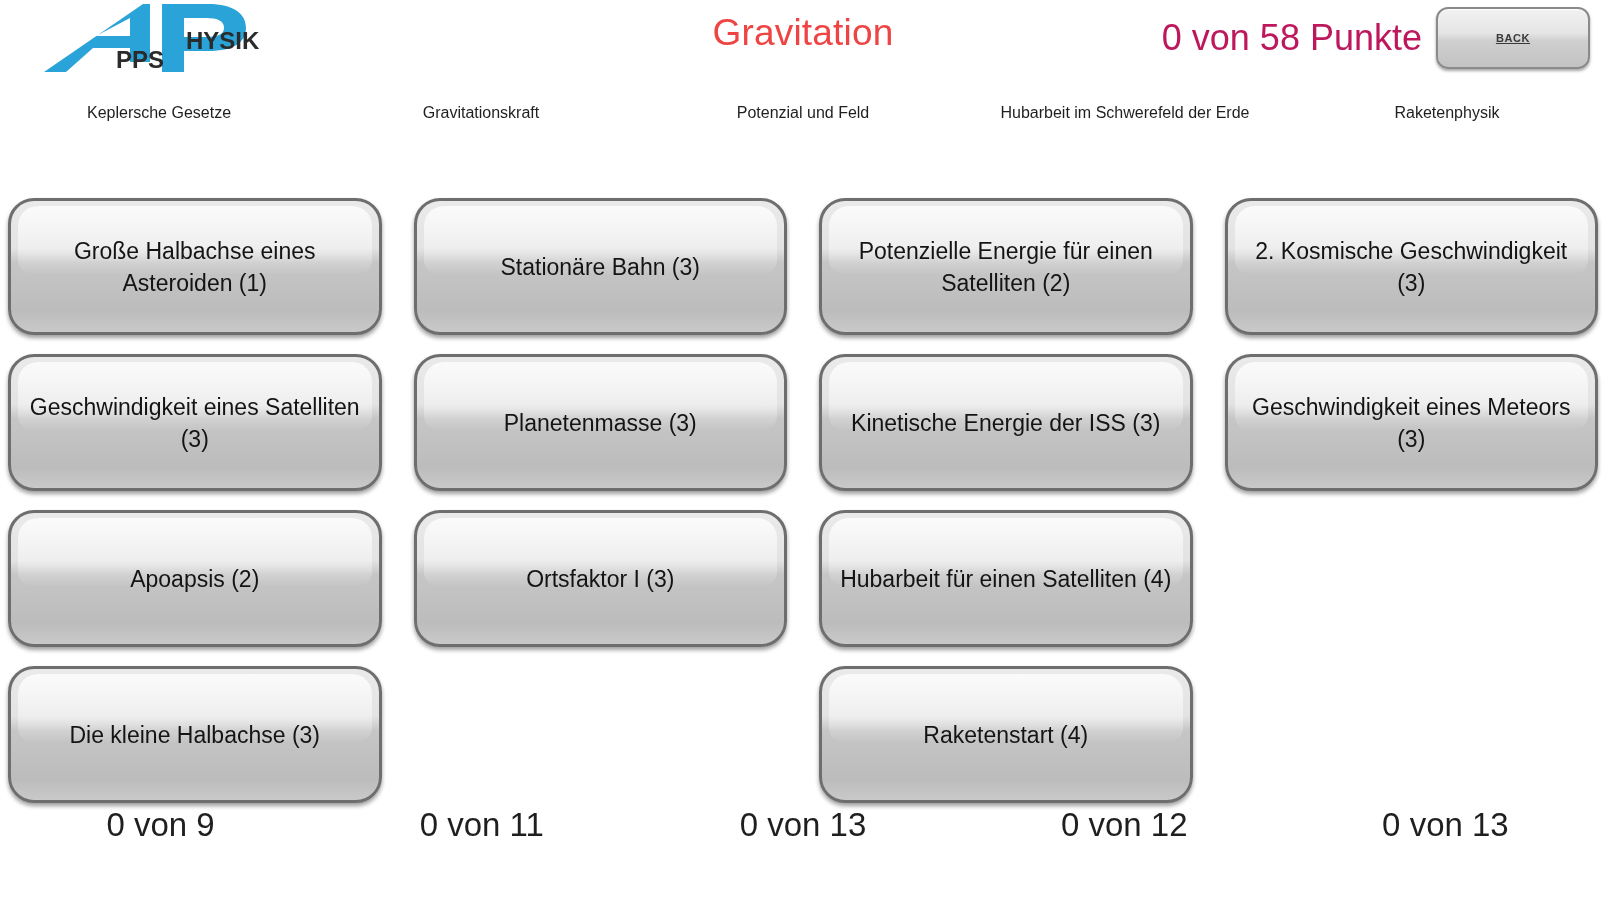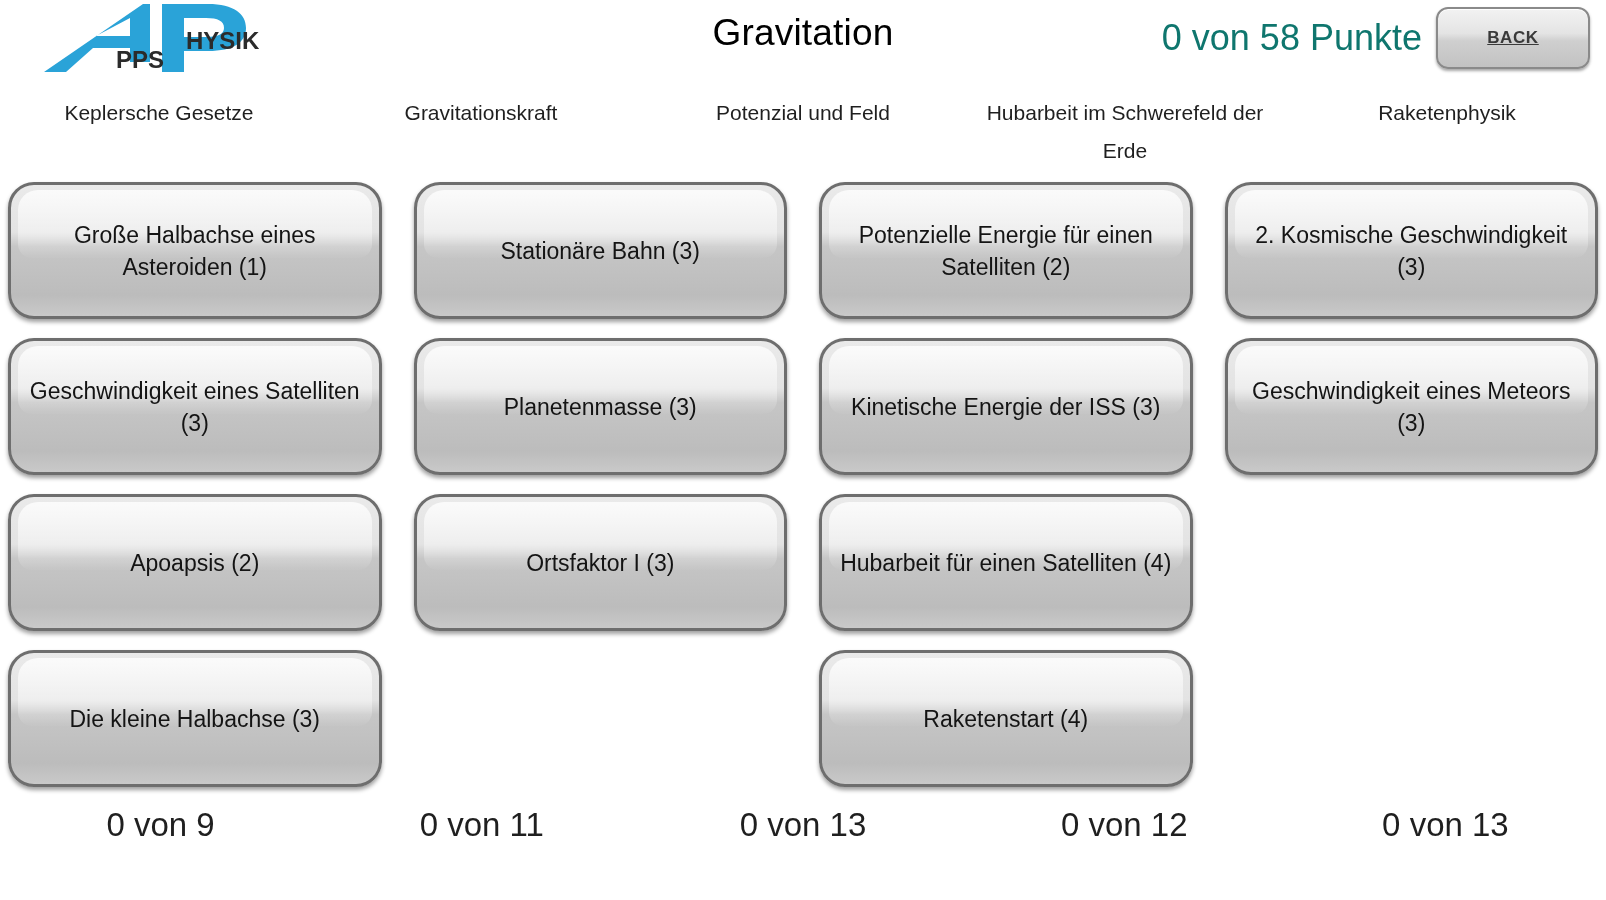--- a/index.html
+++ b/index.html
@@ -42,86 +42,86 @@
 
   .app-title {
     position: absolute;
     left: 0;
     top: 12px;
     width: 1606px;
     text-align: center;
     font-size: 37px;
     font-weight: 400;
     letter-spacing: 0.2px;
-    color: #000000;
+    color: #ef4444;
   }
 
   .score-wrap {
     position: absolute;
     right: 16px;
     top: 6px;
     display: flex;
     align-items: center;
     gap: 14px;
     height: 64px;
   }
   .score-text {
     font-size: 36px;
     font-weight: 400;
-    color: #0f766e;
+    color: #be185d;
     white-space: nowrap;
   }
 
   .back-button {
     width: 150px;
     height: 58px;
     border-radius: 12px;
     border: 2px solid #8a8a8a;
     background: linear-gradient(to bottom,
                 #f2f2f2 0%,
                 #e4e4e4 42%,
                 #cfcfcf 55%,
                 #c2c2c2 100%);
     box-shadow: 0 2px 3px rgba(0,0,0,0.35), inset 0 1px 0 rgba(255,255,255,0.9);
     display: flex;
     align-items: center;
     justify-content: center;
     cursor: pointer;
   }
   .back-button-label {
-    font-size: 17px;
+    font-size: 11px;
     font-weight: bold;
     letter-spacing: 0.6px;
     color: #3a3a3a;
     text-decoration: underline;
   }
 
   
   .col-headers {
     position: absolute;
     left: 8px;
     top: 94px;
     width: 1590px;
     display: flex;
     gap: 20px;
   }
   .col-header {
     flex: 1 1 0;
     text-align: center;
-    font-size: 21px;
+    font-size: 16px;
     line-height: 38px;
     font-weight: 400;
     color: #1f1f1f;
   }
 
   
   .grid {
     position: absolute;
     left: 8px;
-    top: 182px;
+    top: 198px;
     width: 1590px;
     display: flex;
     gap: 32px;
   }
   .column {
     flex: 1 1 0;
     display: flex;
     flex-direction: column;
     gap: 19px;
   }

